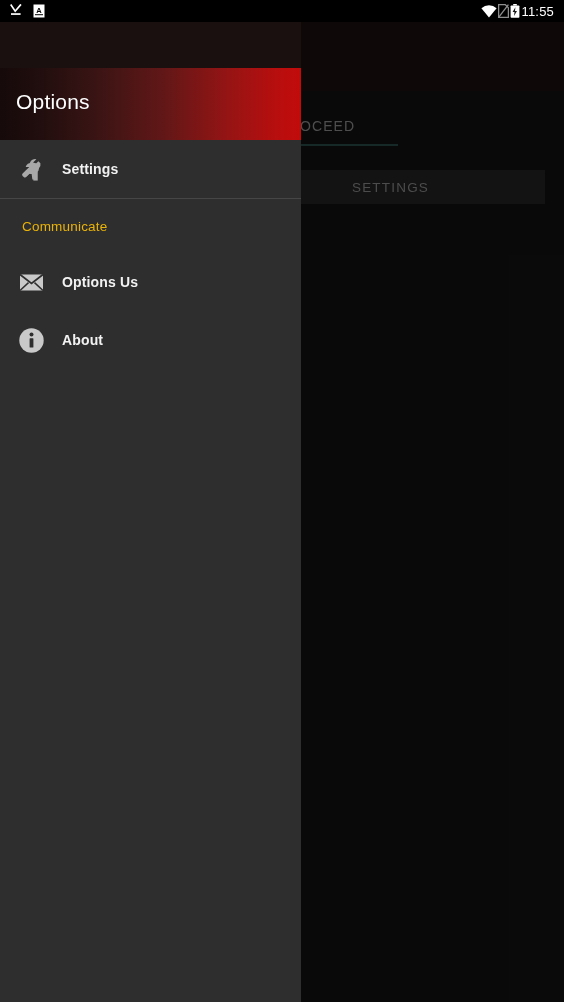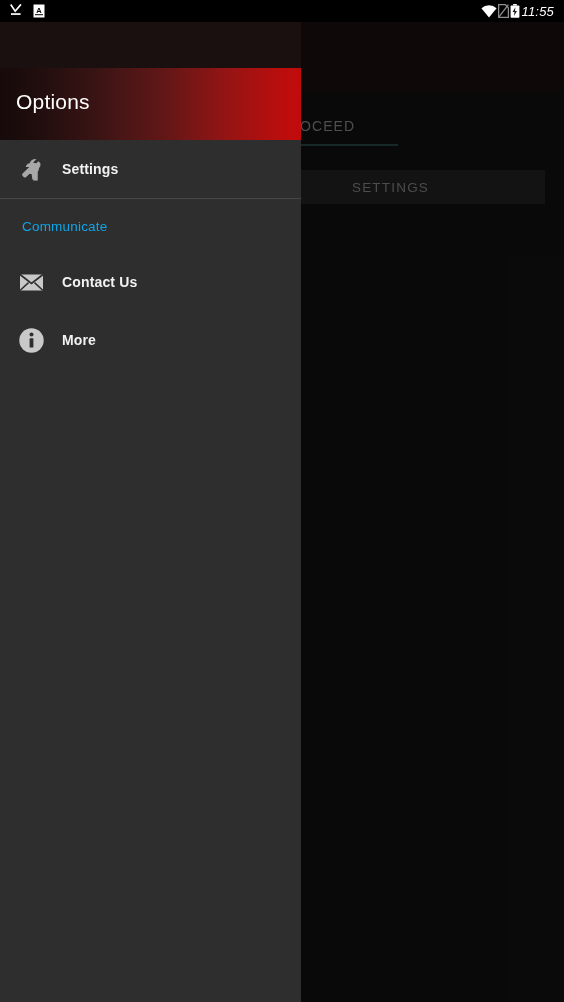--- a/index.html
+++ b/index.html
@@ -17,21 +17,21 @@
 
   
   #status-bar{
     position:absolute; left:0; top:0;
     width:564px; height:22px;
     background:#000000;
     display:flex; align-items:center;
     z-index:40;
   }
   .sb-left{ display:flex; align-items:center; gap:10px; padding-left:9px; }
-  .sb-right{ display:flex; align-items:center; gap:1px; margin-left:auto; padding-right:10px;font-style:italic; }
+  .sb-right{ display:flex; align-items:center; gap:1px; margin-left:auto; padding-right:10px; }
   .sb-clock{
     color:#ffffff; font-size:13px; letter-spacing:.2px;
     font-family:"Liberation Sans", sans-serif;
   }
   .sb-ico{ display:block; }
 
   
   #app-bg{
     position:absolute; left:0; top:22px;
     width:564px; height:980px;
@@ -110,21 +110,21 @@
     width:301px; height:1px;
     background:#464646;
   }
 
   .section-header{
     height:54px;
     display:flex; align-items:center;
     padding-left:22px;
   }
   .section-header span{
-    color:#0ea5e9; font-size:13.5px; letter-spacing:.2px;
+    color:#eab308; font-size:13.5px; letter-spacing:.2px;
   }
 </style>
 </head>
 <body>
 
 <div id="screen">
 
   <div id="status-bar">
     <div class="sb-left">
       <svg class="sb-ico" width="14" height="14" viewBox="0 0 14 14">
@@ -199,30 +199,30 @@
 
     <div class="nav-item">
       <div class="nav-icon">
         <svg width="25" height="25" viewBox="0 0 25 25">
           <rect x="1" y="4.5" width="23" height="16" fill="#c9c9c9"></rect>
           <path d="M1 4.5 L12.5 13.5 L24 4.5" fill="none" stroke="#2e2e2e" stroke-width="1.7"></path>
           <path d="M1 20.5 L9.5 12.6" fill="none" stroke="#2e2e2e" stroke-width="1.5"></path>
           <path d="M24 20.5 L15.5 12.6" fill="none" stroke="#2e2e2e" stroke-width="1.5"></path>
         </svg>
       </div>
-      <span class="nav-label">Contact Us</span>
+      <span class="nav-label">Options Us</span>
     </div>
 
 
 
     <div class="nav-item">
       <div class="nav-icon">
         <svg width="27" height="27" viewBox="0 0 27 27">
           <circle cx="13.5" cy="13.5" r="12.2" fill="#c9c9c9"></circle>
           <circle cx="13.5" cy="7.6" r="2.0" fill="#2e2e2e"></circle>
           <rect x="11.6" y="11.2" width="3.8" height="9.4" rx="0.6" fill="#2e2e2e"></rect>
         </svg>
       </div>
-      <span class="nav-label">More</span>
+      <span class="nav-label">About</span>
     </div>
 
   </div>
 </div>
 
 </body></html>

